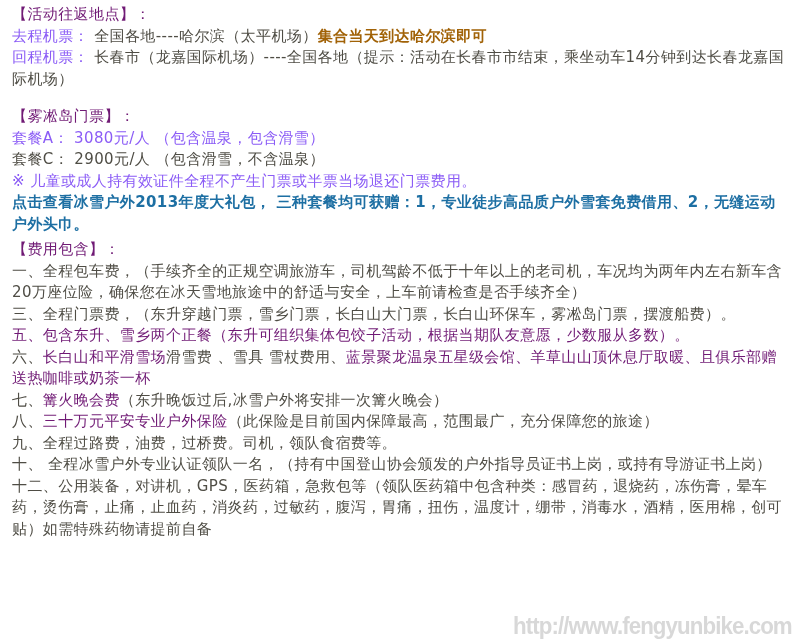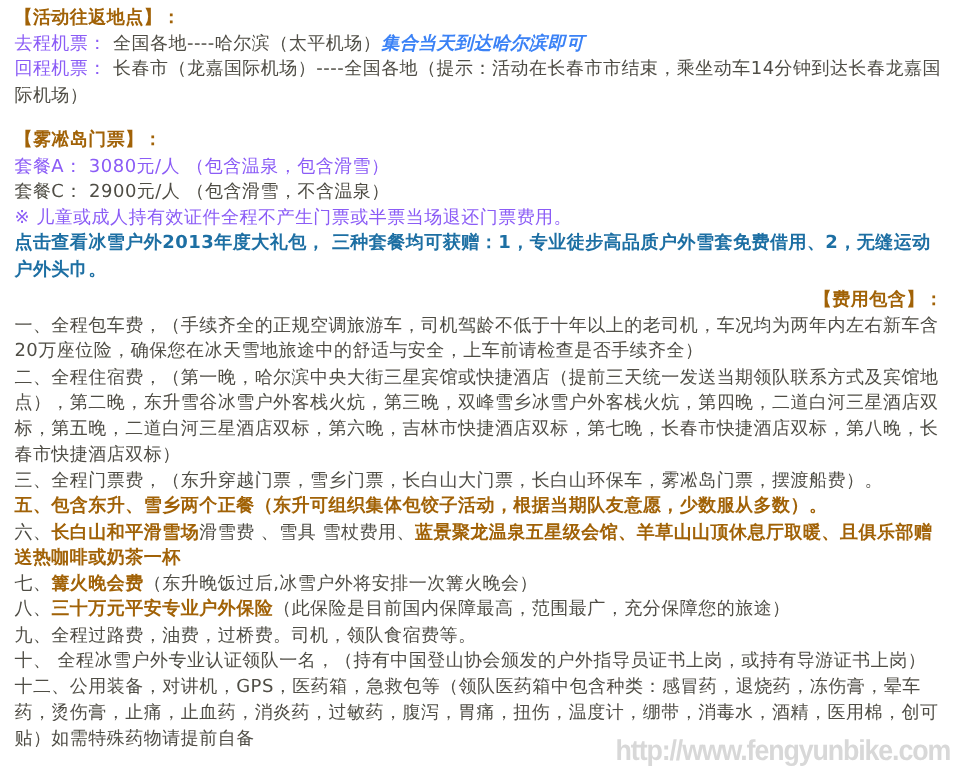--- a/index.html
+++ b/index.html
@@ -9,25 +9,25 @@
   }
   .doc {
     padding: 4px 8px 0 12px;
     font-size: 15px;
     line-height: 21.5px;
     letter-spacing: 0.4px;
     color: #4f4d45;
   }
   p.line { margin: 0; }
   p.line.gap-lg { margin-top: 16px; }
-  p.line.gap-sm { margin-top: 4px; text-align: right; }
+  p.line.gap-sm { margin-top: 4px; }
   .seg.dark      { color: #4f4d45; font-weight: normal; }
-  .seg.dark-bold { color: #3b82f6; font-weight: bold; font-style: italic; }
+  .seg.dark-bold { color: #a16207; font-weight: bold; }
   .seg.red       { color: #8b5cf6; font-weight: normal; }
-  .seg.red-bold  { color: #a16207; font-weight: bold; }
+  .seg.red-bold  { color: #701a75; font-weight: normal; }
   .seg.blue-bold { color: #1d6fa3; font-weight: bold; cursor: pointer; }
   .watermark {
     position: absolute; right: 2px; bottom: 2px;
     font-family: "Liberation Sans", sans-serif;
     font-weight: bold; font-size: 24px; letter-spacing: -1px;
     color: #d8d8d8; white-space: nowrap;
     transform: scaleX(0.93); transform-origin: right bottom;
     user-select: none;
   }
 </style>
@@ -38,21 +38,20 @@
     <p class="line"><span class="seg red-bold">【活动往返地点】：</span></p>
     <p class="line"><span class="seg red">去程机票：</span><span class="seg dark"> 全国各地----哈尔滨（太平机场）</span><span class="seg dark-bold">集合当天到达哈尔滨即可</span></p>
     <p class="line"><span class="seg red">回程机票：</span><span class="seg dark"> 长春市（龙嘉国际机场）----全国各地（提示：活动在长春市市结束，乘坐动车14分钟到达长春龙嘉国际机场）</span></p>
     <p class="line gap-lg"><span class="seg red-bold">【雾凇岛门票】：</span></p>
     <p class="line"><span class="seg red">套餐A：</span><span class="seg red"> 3080元/人 </span><span class="seg red"> （包含温泉，包含滑雪）</span></p>
     <p class="line"><span class="seg dark">套餐C：</span><span class="seg dark"> 2900元/人 </span><span class="seg dark"> （包含滑雪，不含温泉）</span></p>
     <p class="line"><span class="seg red">※ 儿童或成人持有效证件全程不产生门票或半票当场退还门票费用。</span></p>
     <p class="line"><span class="seg blue-bold">点击查看冰雪户外2013年度大礼包，</span><span class="seg blue-bold"> 三种套餐均可获赠：1，专业徒步高品质户外雪套免费借用、2，无缝运动户外头巾。</span></p>
     <p class="line gap-sm"><span class="seg red-bold">【费用包含】：</span></p>
     <p class="line"><span class="seg dark">一、全程包车费，（手续齐全的正规空调旅游车，司机驾龄不低于十年以上的老司机，车况均为两年内左右新车含20万座位险，确保您在冰天雪地旅途中的舒适与安全，上车前请检查是否手续齐全）</span></p>
-    <p class="line"><span class="seg dark">二、全程住宿费，（第一晚，哈尔滨中央大街三星宾馆或快捷酒店（提前三天统一发送当期领队联系方式及宾馆地点），第二晚，东升雪谷冰雪户外客栈火炕，第三晚，双峰雪乡冰雪户外客栈火炕，第四晚，二道白河三星酒店双标，第五晚，二道白河三星酒店双标，第六晚，吉林市快捷酒店双标，第七晚，长春市快捷酒店双标，第八晚，长春市快捷酒店双标）</span></p>
     <p class="line"><span class="seg dark">三、全程门票费，（东升穿越门票，雪乡门票，长白山大门票，长白山环保车，雾凇岛门票，摆渡船费）。</span></p>
     <p class="line"><span class="seg red-bold">五、包含东升、雪乡两个正餐（东升可组织集体包饺子活动，根据当期队友意愿，少数服从多数）。</span></p>
     <p class="line"><span class="seg dark">六、</span><span class="seg red-bold">长白山和平滑雪场</span><span class="seg dark">滑雪费 、雪具 雪杖费用、</span><span class="seg red-bold">蓝景聚龙温泉五星级会馆、羊草山山顶休息厅取暖、且俱乐部赠送热咖啡或奶茶一杯</span></p>
     <p class="line"><span class="seg dark">七、</span><span class="seg red-bold">篝火晚会费</span><span class="seg dark">（东升晚饭过后,冰雪户外将安排一次篝火晚会）</span></p>
     <p class="line"><span class="seg dark">八、</span><span class="seg red-bold">三十万元平安专业户外保险</span><span class="seg dark">（此保险是目前国内保障最高，范围最广，充分保障您的旅途）</span></p>
     <p class="line"><span class="seg dark">九、全程过路费，油费，过桥费。司机，领队食宿费等。</span></p>
     <p class="line"><span class="seg dark">十、 全程冰雪户外专业认证领队一名，（持有中国登山协会颁发的户外指导员证书上岗，或持有导游证书上岗）</span></p>
     <p class="line"><span class="seg dark">十二、公用装备，对讲机，GPS，医药箱，急救包等（领队医药箱中包含种类：感冒药，退烧药，冻伤膏，晕车药，烫伤膏，止痛，止血药，消炎药，过敏药，腹泻，胃痛，扭伤，温度计，绷带，消毒水，酒精，医用棉，创可贴）如需特殊药物请提前自备</span></p>
   </div>
 

